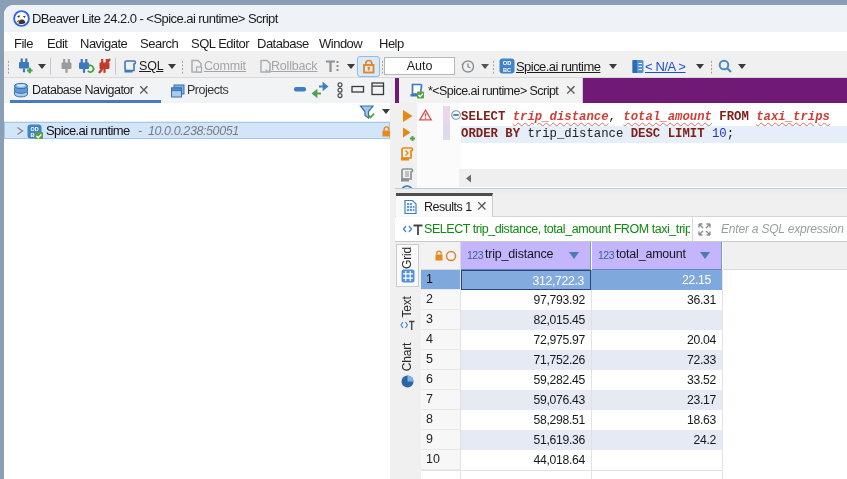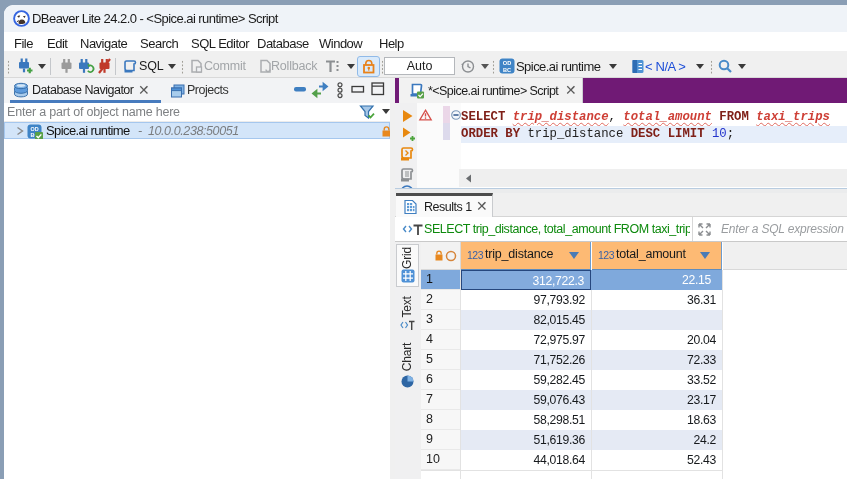--- a/index.html
+++ b/index.html
@@ -8,21 +8,21 @@
 svg { position:absolute; overflow:visible; }
 #win { position:absolute; left:4px; top:5px; width:843px; height:474px; background:#FFFFFF; border-top-left-radius:9px; overflow:hidden; }
 #titlebarbg { position:absolute; left:0; top:0; width:843px; height:27px; background:#EFF3F8; border-top-left-radius:9px; }
 #title-txt { position:absolute; left:28px; top:5px; height:18px; line-height:18px; font-size:13px; color:#1b1b1b; letter-spacing:-0.55px; }
 .mi { position:absolute; height:20px; line-height:20px; font-size:13px; color:#1c1c1c; letter-spacing:-0.5px; top:29px;}
 #toolbar { position:absolute; left:0; top:46px; width:843px; height:27px; background:#F0F0F0; border-bottom:1px solid #D9D9D9; }
 .grip { position:absolute; top:9px; width:3px; height:14px;
   background-image:radial-gradient(circle, #a09e96 0.9px, transparent 1.1px);
   background-size:3px 3.6px; }
 .vsep { position:absolute; top:7px; width:1px; height:17px; background:#C4C7CB; }
-.tbtxt { position:absolute; font-size:12.5px; color:#A2A5A8; top:7px; height:17px; line-height:17px; letter-spacing:-0.2px;}
+.tbtxt { position:absolute; font-size:12.5px; color:#A2A5A8; top:7px; height:17px; line-height:17px; letter-spacing:-0.2px;text-decoration:underline;}
 .darr { position:absolute; width:0; height:0; border-left:4px solid transparent; border-right:4px solid transparent; border-top:5px solid #3a3a3a; top:13px; }
 #main { position:absolute; left:0; top:73px; width:843px; height:401px; background:#F1F2F4; }
 #lpanel { position:absolute; left:0; top:0; width:386px; height:401px; background:#F2F3F5; }
 #ltab-underline { position:absolute; left:6px; top:22px; width:151px; height:3px; background:#477BBE; }
 .ttxt { position:absolute; top:3px; height:18px; line-height:18px; font-size:12.5px; color:#1c1c1c; letter-spacing:-0.5px; }
 .xclose { position:absolute; font-size:14px; color:#5a5a5a; top:4px; height:16px; line-height:16px; font-weight:normal;}
 #lfilter { position:absolute; left:0; top:25px; width:386px; height:19px; background:#fff; border-bottom:1px solid #ECECEC; }
 #lfilter .ph { position:absolute; left:3px; top:1px; font-size:12.5px; color:#7E8184; height:17px; line-height:17px; letter-spacing:-0.2px;}
 #lconn { position:absolute; left:0; top:44px; width:386px; height:17px; background:#D3E5F9; border:1px solid #A5C7EE; }
 #ltree { position:absolute; left:0; top:61px; width:386px; height:340px; background:#fff; }
@@ -44,21 +44,21 @@
 #esash { position:absolute; left:0; top:110px; width:452px; height:5px; background:#EBECED; border-top:1px solid #B8CCE0; }
 #results { position:absolute; left:0; top:115px; width:452px; height:286px; background:#F0F0F0; }
 #rtabbar { position:absolute; left:0; top:0; width:452px; height:24px; background:#F0F0F0; border-bottom:1px solid #D5D5D5;}
 #rtab { position:absolute; left:1px; top:0; width:97px; height:24px; background:#FAFAFA; border-top:3px solid #4D4D4D; border-right:1px solid #C9CBCE; }
 #rfilterbar { position:absolute; left:0; top:24px; width:452px; height:25px; background:#fff; border-bottom:1px solid #C9C9C9; }
 .greentxt { position:absolute; left:29px; top:4px; font-size:12.5px; color:#0E8A0E; height:17px; line-height:17px; letter-spacing:-0.45px; white-space:nowrap; overflow:hidden; width:266px;}
 .phit { position:absolute; left:326px; top:4px; font-size:12px; color:#9A9DA0; font-style:italic; height:17px; line-height:17px; white-space:nowrap; letter-spacing:-0.2px;}
 #grid { position:absolute; left:26px; top:49px; width:426px; height:237px; background:#fff; }
 #vtabs { position:absolute; left:0; top:49px; width:25px; height:237px; background:#F0F0F1; }
 .vtxt { font-size:12px; color:#2a2a2a; transform:rotate(-90deg); transform-origin:center; position:absolute; white-space:nowrap; letter-spacing:-0.2px;}
-.ghdr { position:absolute; top:0; height:28px; background:#fdba74; }
+.ghdr { position:absolute; top:0; height:28px; background:#c4b5fd; }
 .hlabel { position:absolute; top:5px; font-size:12.5px; color:#16191c; letter-spacing:-0.2px;}
 .h123 { position:absolute; top:7px; font-size:10.5px; color:#3B62A6; letter-spacing:-0.5px;}
 .sortarr { position:absolute; top:10px; width:0; height:0; border-left:5.5px solid transparent; border-right:5.5px solid transparent; border-top:7px solid #4A7BB5; }
 .gcell { position:absolute; height:20px; line-height:20px; font-size:12.2px; color:#16191c; text-align:right; padding-right:6px; letter-spacing:-0.3px; }
 .rowhdr { position:absolute; left:0; width:40px; height:20px; line-height:19px; font-size:12.5px; color:#222; padding-left:5px; background:#F7F7F7; border-right:1px solid #D9D9D9; border-bottom:1px solid #E9E9E9;}
 .stripe { position:absolute; left:40px; width:262px; height:20px; background:#E5EAF4; }
 .gline { position:absolute; top:28px; width:1px; height:209px; background:#E2E2E2; z-index:2; }
 </style>
 </head>
 <body>
@@ -219,21 +219,20 @@
           </g>
       </svg>
       <svg style="left:347px; top:6px;" width="14" height="12" viewBox="0 0 14 12">
         <rect x="1" y="2.5" width="11.5" height="5.5" fill="none" stroke="#3a3a3a" stroke-width="1.3"></rect>
       </svg>
       <svg style="left:367px; top:4px;" width="14" height="14" viewBox="0 0 14 14">
         <rect x="1" y="1" width="11.5" height="11.5" fill="none" stroke="#3a3a3a" stroke-width="1.3"></rect>
         <path d="M1 4.2 h11.5" stroke="#3a3a3a" stroke-width="1.3"></path>
       </svg>
       <div id="lfilter">
-        <span class="ph">Enter a part of object name here</span>
         <svg style="left:354px; top:1px;" width="20" height="17" viewBox="0 0 20 17">
           <path d="M2.5 2 H15 L10.5 7.5 V14 L7 11.5 V7.5 Z" fill="#A7C8E8" stroke="#3371AD" stroke-width="1.2"></path>
           <path d="M10.5 11.5 l2 2 l3.5 -3.8" fill="none" stroke="#4CA43C" stroke-width="1.8"></path>
         </svg>
         <div class="darr" style="left:378px; top:6px;"></div>
       </div>
       <div id="lconn">
         <svg style="left:11px; top:4px;" width="8" height="8" viewBox="0 0 8 8">
           <path d="M1.5 0.5 L6.5 4 L1.5 7.5" fill="none" stroke="#8a8a8a" stroke-width="1.4"></path>
         </svg>
@@ -423,19 +422,18 @@
             <div class="gcell" style="left:171px; top:148px; width:130px;">23.17</div>
             <div class="rowhdr" style="top:168px;">8</div>
             <div class="gcell" style="left:40px; top:168px; width:130px;">58,298.51</div>
             <div class="gcell" style="left:171px; top:168px; width:130px;">18.63</div>
             <div class="stripe" style="top:188px;"></div>
             <div class="rowhdr" style="top:188px;">9</div>
             <div class="gcell" style="left:40px; top:188px; width:130px;">51,619.36</div>
             <div class="gcell" style="left:171px; top:188px; width:130px;">24.2</div>
             <div class="rowhdr" style="top:208px;">10</div>
             <div class="gcell" style="left:40px; top:208px; width:130px;">44,018.64</div>
-            <div class="gcell" style="left:171px; top:208px; width:130px;">52.43</div>
             <div style="position:absolute; left:0; top:228px; width:302px; height:1px; background:#E2E2E2;"></div>
         </div>
       </div>
     </div>
   </div>
 </div>
 
 </body></html>

